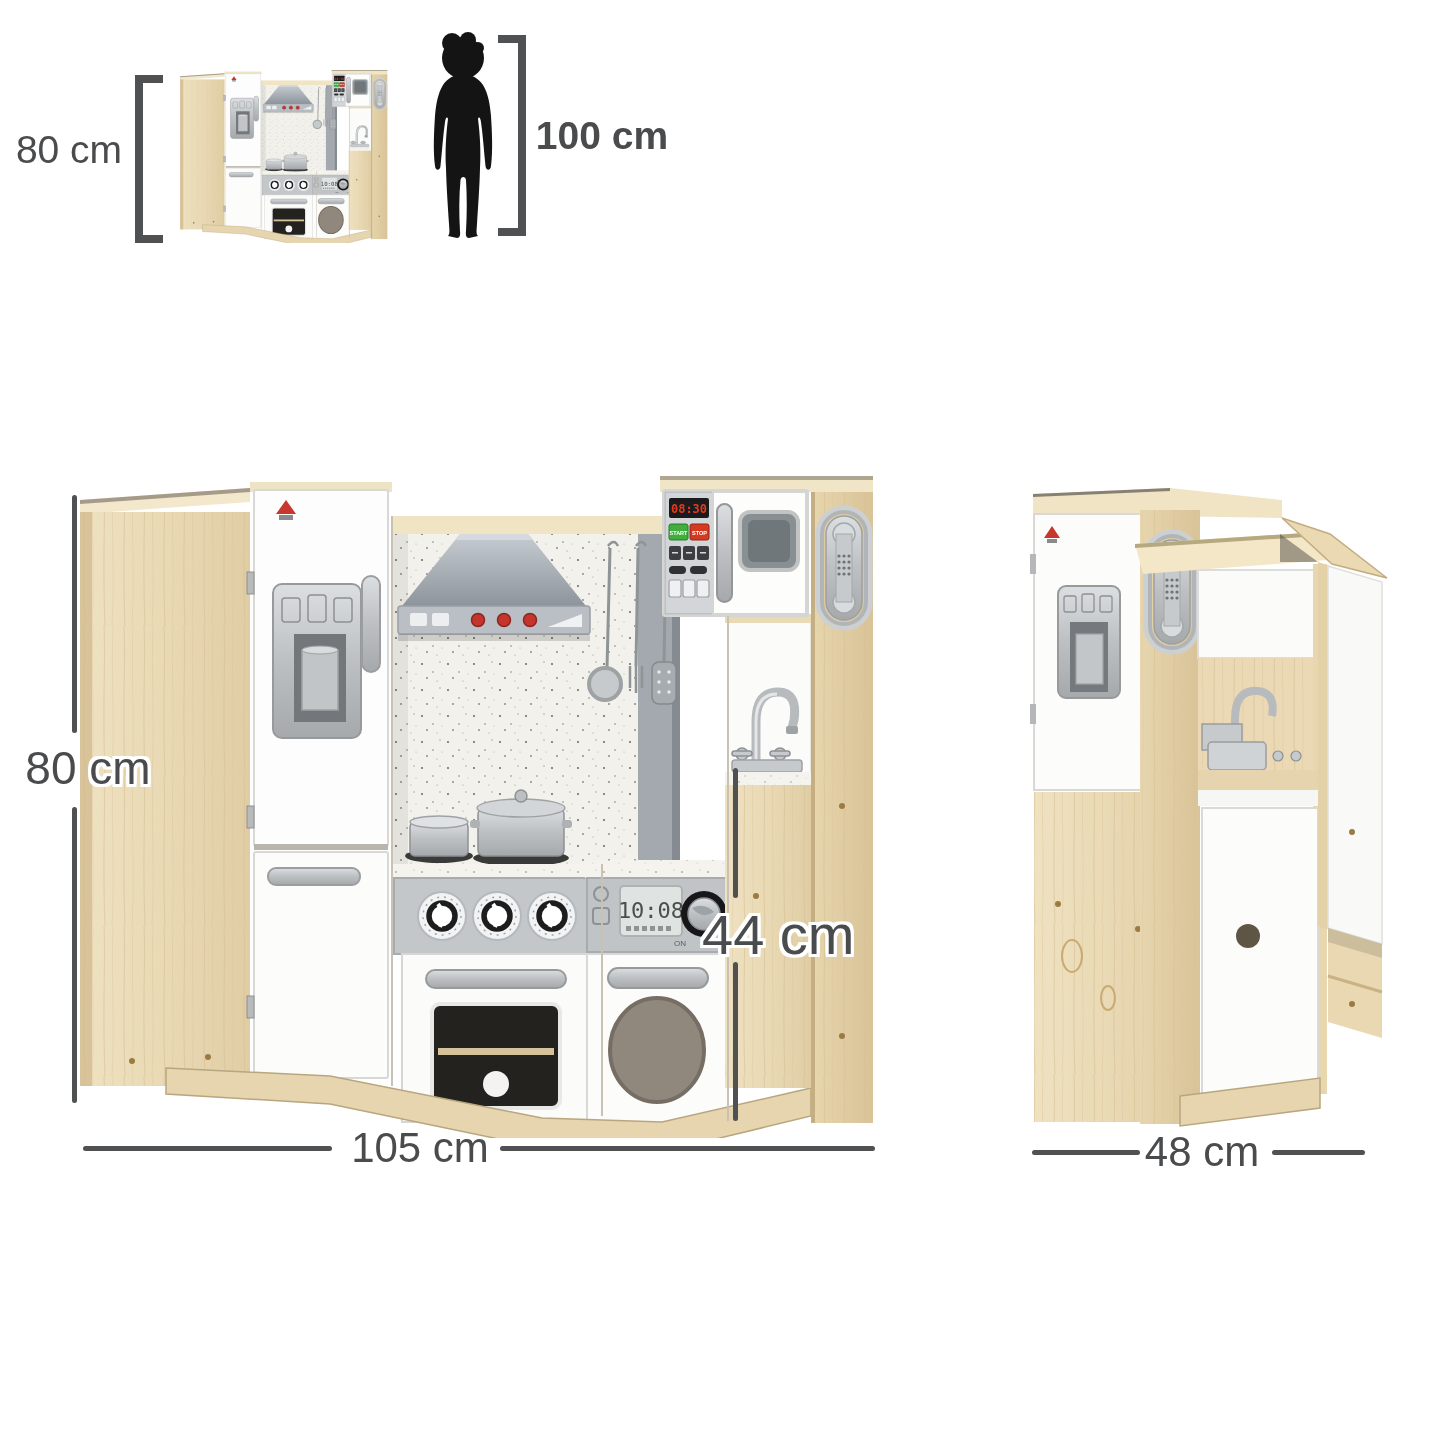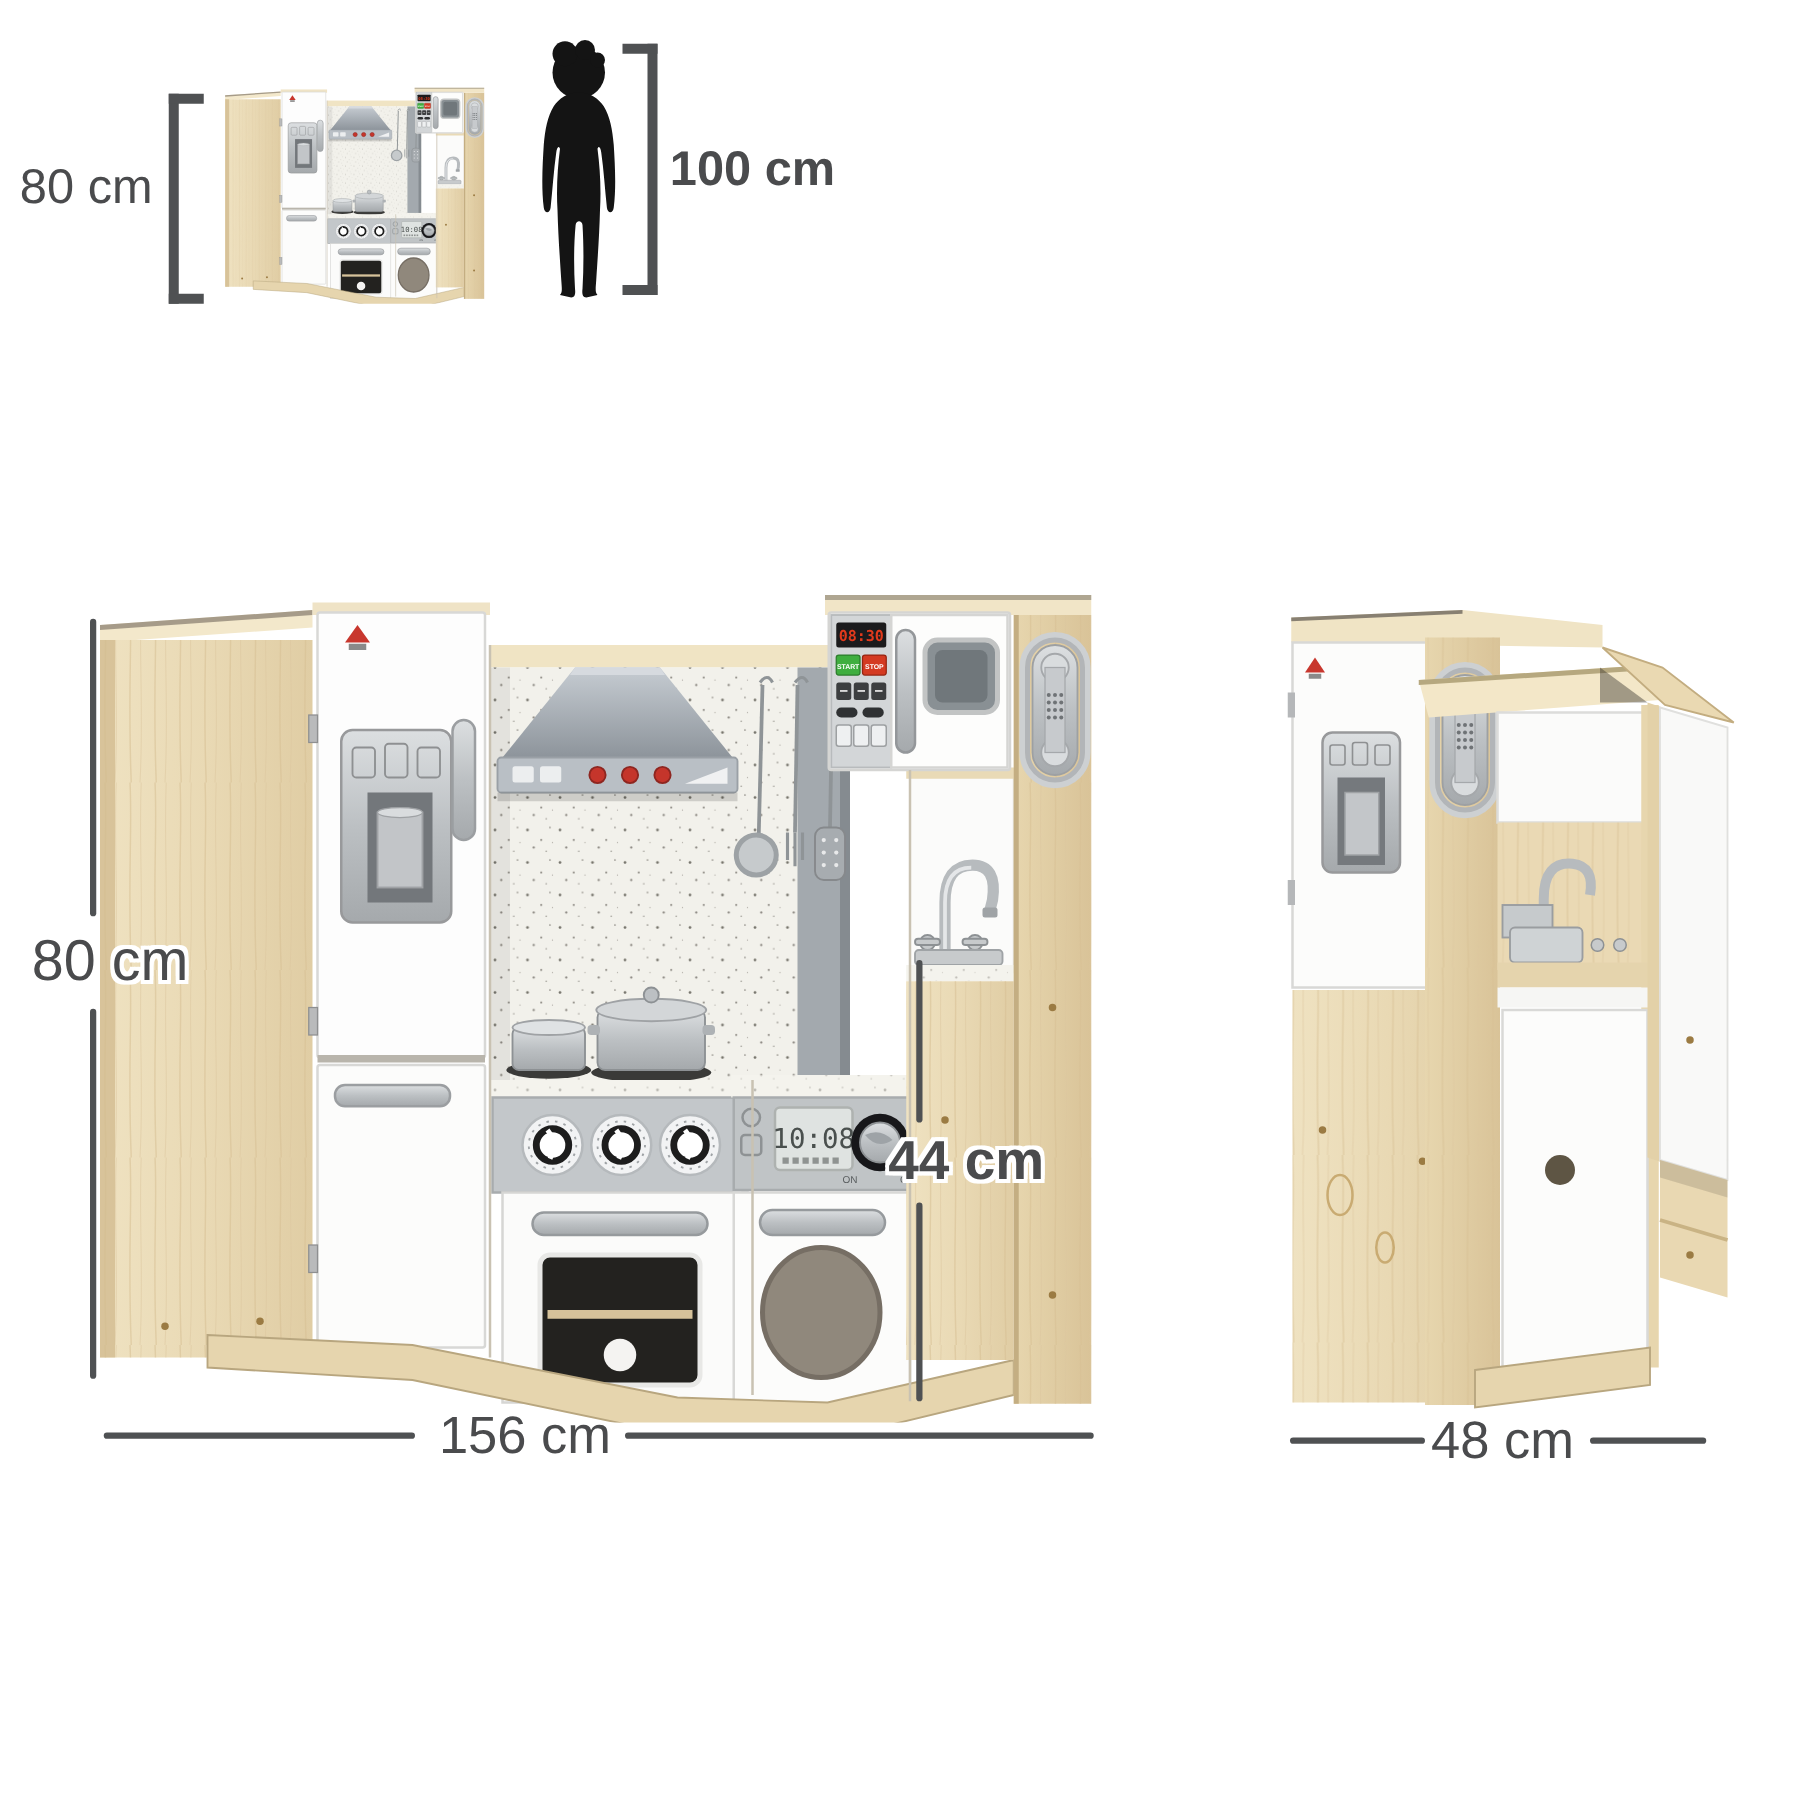--- a/index.html
+++ b/index.html
@@ -401,25 +401,25 @@
   <svg style="left:80px;top:476px;" width="795" height="662" viewBox="0 0 795 662">
     <use href="#kitchen-front" xlink:href="#kitchen-front"></use>
   </svg>
 
   <div class="dline" style="left:72px;top:495px;width:5px;height:238px;"></div>
   <div class="dline" style="left:72px;top:807px;width:5px;height:296px;"></div>
   <div class="dim-label halo" style="left:16px;top:744px;width:144px;font-size:46px;">80 cm</div>
 
   <div class="dline" style="left:733px;top:768px;width:5px;height:130px;"></div>
   <div class="dline" style="left:733px;top:962px;width:5px;height:159px;"></div>
-  <div class="dim-label halo" style="left:702px;top:906px;width:142px;font-size:44px;font-weight:bold;">44 cm</div>
+  <div class="dim-label halo" style="left:702px;top:906px;width:142px;font-size:56px;">44 cm</div>
 
   <div class="dline" style="left:83px;top:1146px;width:249px;height:5px;"></div>
   <div class="dline" style="left:500px;top:1146px;width:375px;height:5px;"></div>
-  <div class="dim-label" style="left:348px;top:1126px;width:144px;font-size:42px;">156 cm</div>
+  <div class="dim-label" style="left:348px;top:1126px;width:144px;font-size:42px;">105 cm</div>
 
   <svg style="left:1030px;top:474px;" width="360" height="660" viewBox="0 0 360 660">
     <use href="#kitchen-side" xlink:href="#kitchen-side"></use>
   </svg>
 
   <div class="dline" style="left:1032px;top:1150px;width:108px;height:5px;"></div>
   <div class="dline" style="left:1272px;top:1150px;width:93px;height:5px;"></div>
   <div class="dim-label" style="left:1134px;top:1130px;width:136px;font-size:42px;">48 cm</div>
 
 </div>

